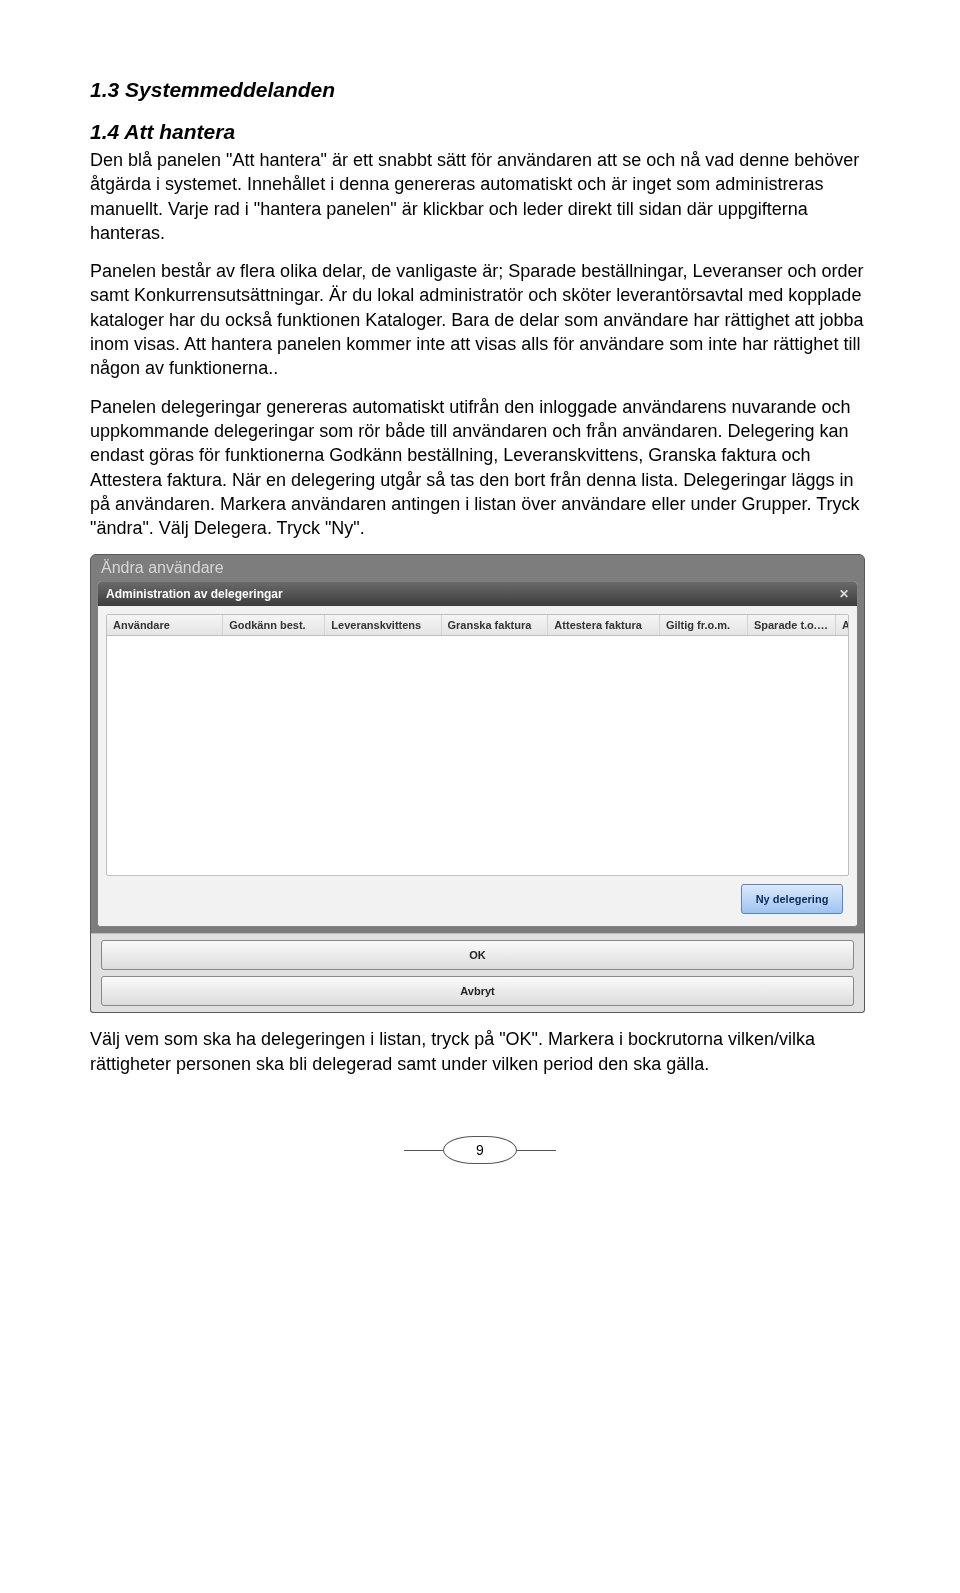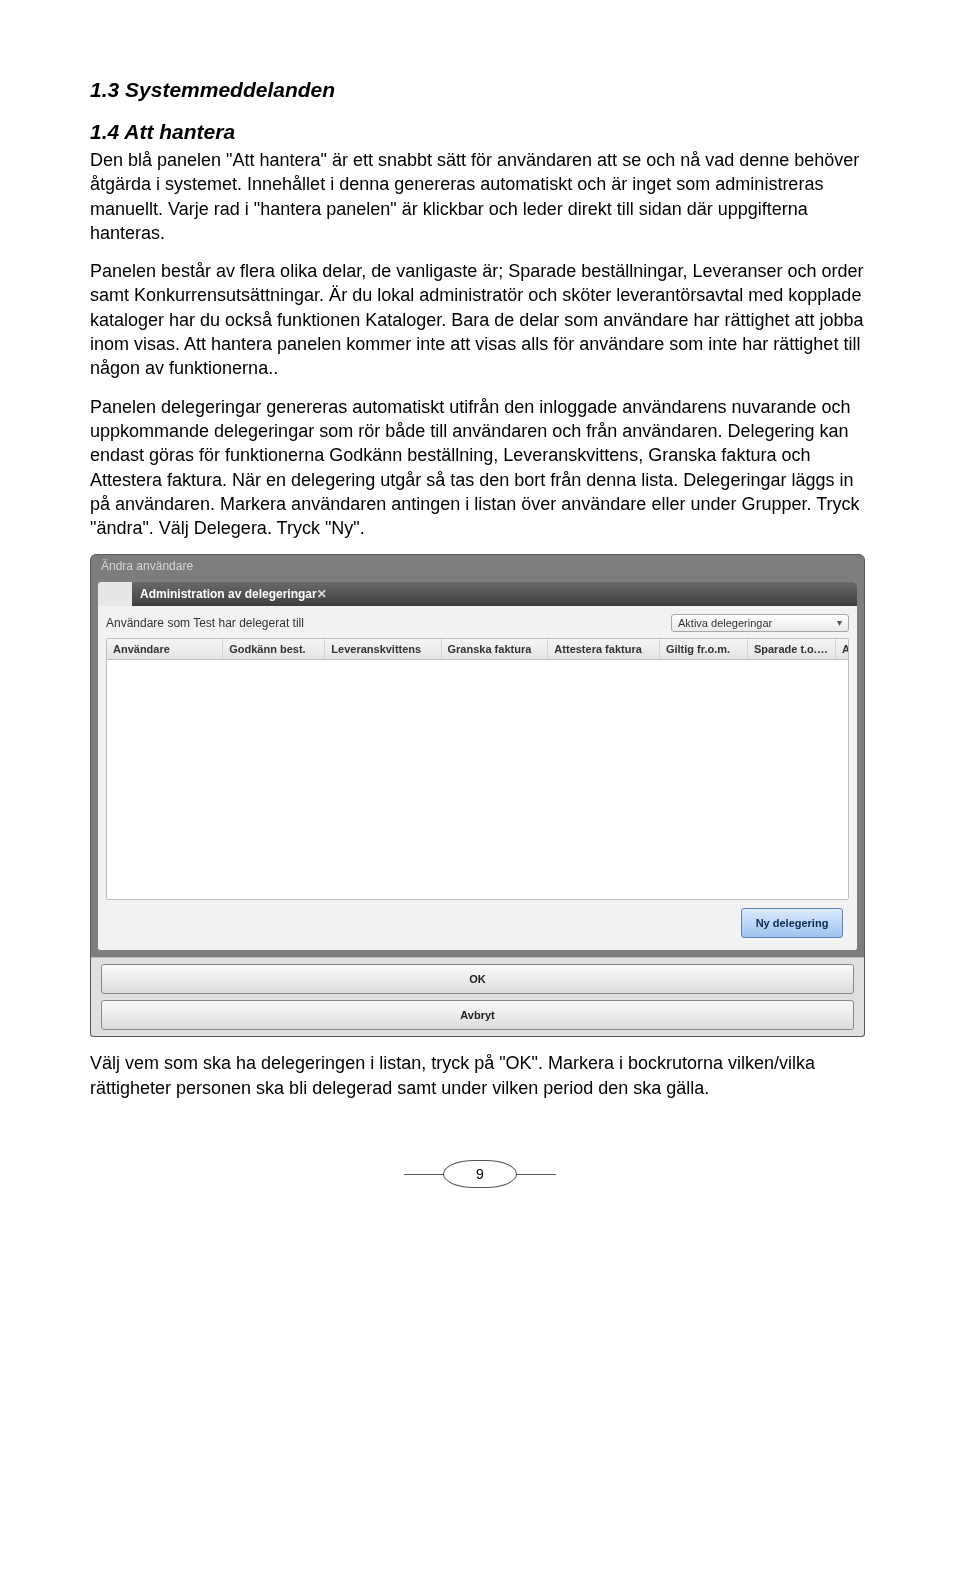--- a/index.html
+++ b/index.html
@@ -37,38 +37,37 @@
     border: 1px solid #5a5a5a;
     border-radius: 6px 6px 3px 3px;
     padding: 26px 6px 6px 6px;
     position: relative;
   }
   .outer-title {
     position: absolute;
     top: 4px;
     left: 10px;
     color: #d6d6d6;
-    font-size: 12px;
+    font-size: 16px;
   }
   .inner-window {
     background: #e7e7e7;
     border: 1px solid #808080;
     border-radius: 4px;
     overflow: hidden;
   }
   .inner-titlebar {
     background: linear-gradient(#6a6a6a, #3d3d3d);
     color: #fff;
     font-size: 12px;
     font-weight: bold;
     padding: 5px 8px;
     display: flex;
-    justify-content: flex-start;
+    justify-content: space-between;
     align-items: center;
-    margin-left: 34px;
   }
   .close-x {
     color: #ddd;
     font-size: 12px;
     cursor: default;
   }
   .inner-body {
     background: #f2f2f2;
     padding: 8px;
   }
@@ -203,25 +202,20 @@
     <div class="outer-window">
       <div class="outer-title">Ändra användare</div>
 
       <div class="inner-window">
         <div class="inner-titlebar">
           <span>Administration av delegeringar</span>
           <span class="close-x">✕</span>
         </div>
 
         <div class="inner-body">
-          <div class="user-row">
-            <span>Användare som Test har delegerat till</span>
-            <span class="spacer"></span>
-            <div class="select-box">Aktiva delegeringar</div>
-          </div>
 
           <div class="grid-area">
             <div class="grid-header">
               <div class="col-user">Användare</div>
               <div class="col-godk">Godkänn best.</div>
               <div class="col-lev">Leveranskvittens</div>
               <div class="col-gransk">Granska faktura</div>
               <div class="col-attest">Attestera faktura</div>
               <div class="col-from">Giltig fr.o.m.</div>
               <div class="col-to">Sparade t.o.m.</div>

